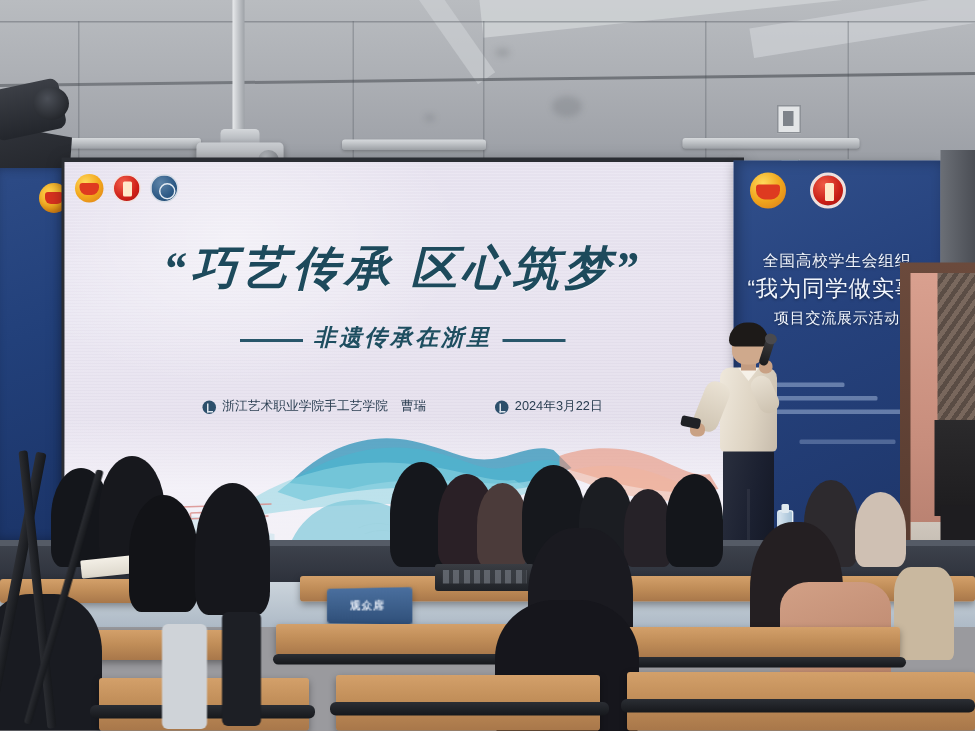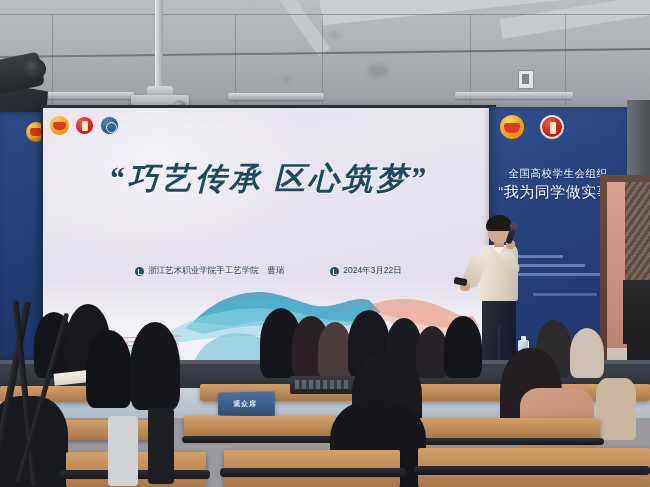--- a/index.html
+++ b/index.html
@@ -272,20 +272,23 @@
       <div class="glow"></div>
 
       <div class="logorow">
         <div class="lg lg-1"></div>
         <div class="lg lg-2"></div>
         <div class="lg lg-3"></div>
       </div>
 
       <div class="slide-title">“巧艺传承 区心筑梦”</div>
 
+      <div class="slide-sub">
+        <span class="rule"></span><span>非遗传承在浙里</span><span class="rule"></span>
+      </div>
 
       <div class="slide-meta">
         <div class="meta-item">
           <span class="meta-ico"></span>
           <span>浙江艺术职业学院手工艺学院　曹瑞</span>
         </div>
         <div class="meta-item">
           <span class="meta-ico"></span>
           <span>2024年3月22日</span>
         </div>
@@ -318,20 +321,21 @@
     </div>
   </div>
 
   <div class="banner-right">
     <div class="br-logos">
       <div class="br-lg br-lg1"></div>
       <div class="br-lg br-lg2"></div>
     </div>
     <div class="br-t1">全国高校学生会组织</div>
     <div class="br-t2">“我为同学做实事”</div>
+    <div class="br-t3">项目交流展示活动</div>
     <div class="br-detail">
       <span></span>
       <span></span>
       <span></span>
     </div>
     <div class="br-credit"></div>
   </div>
 
   <div class="presenter">
     <div class="p-legs"></div>

